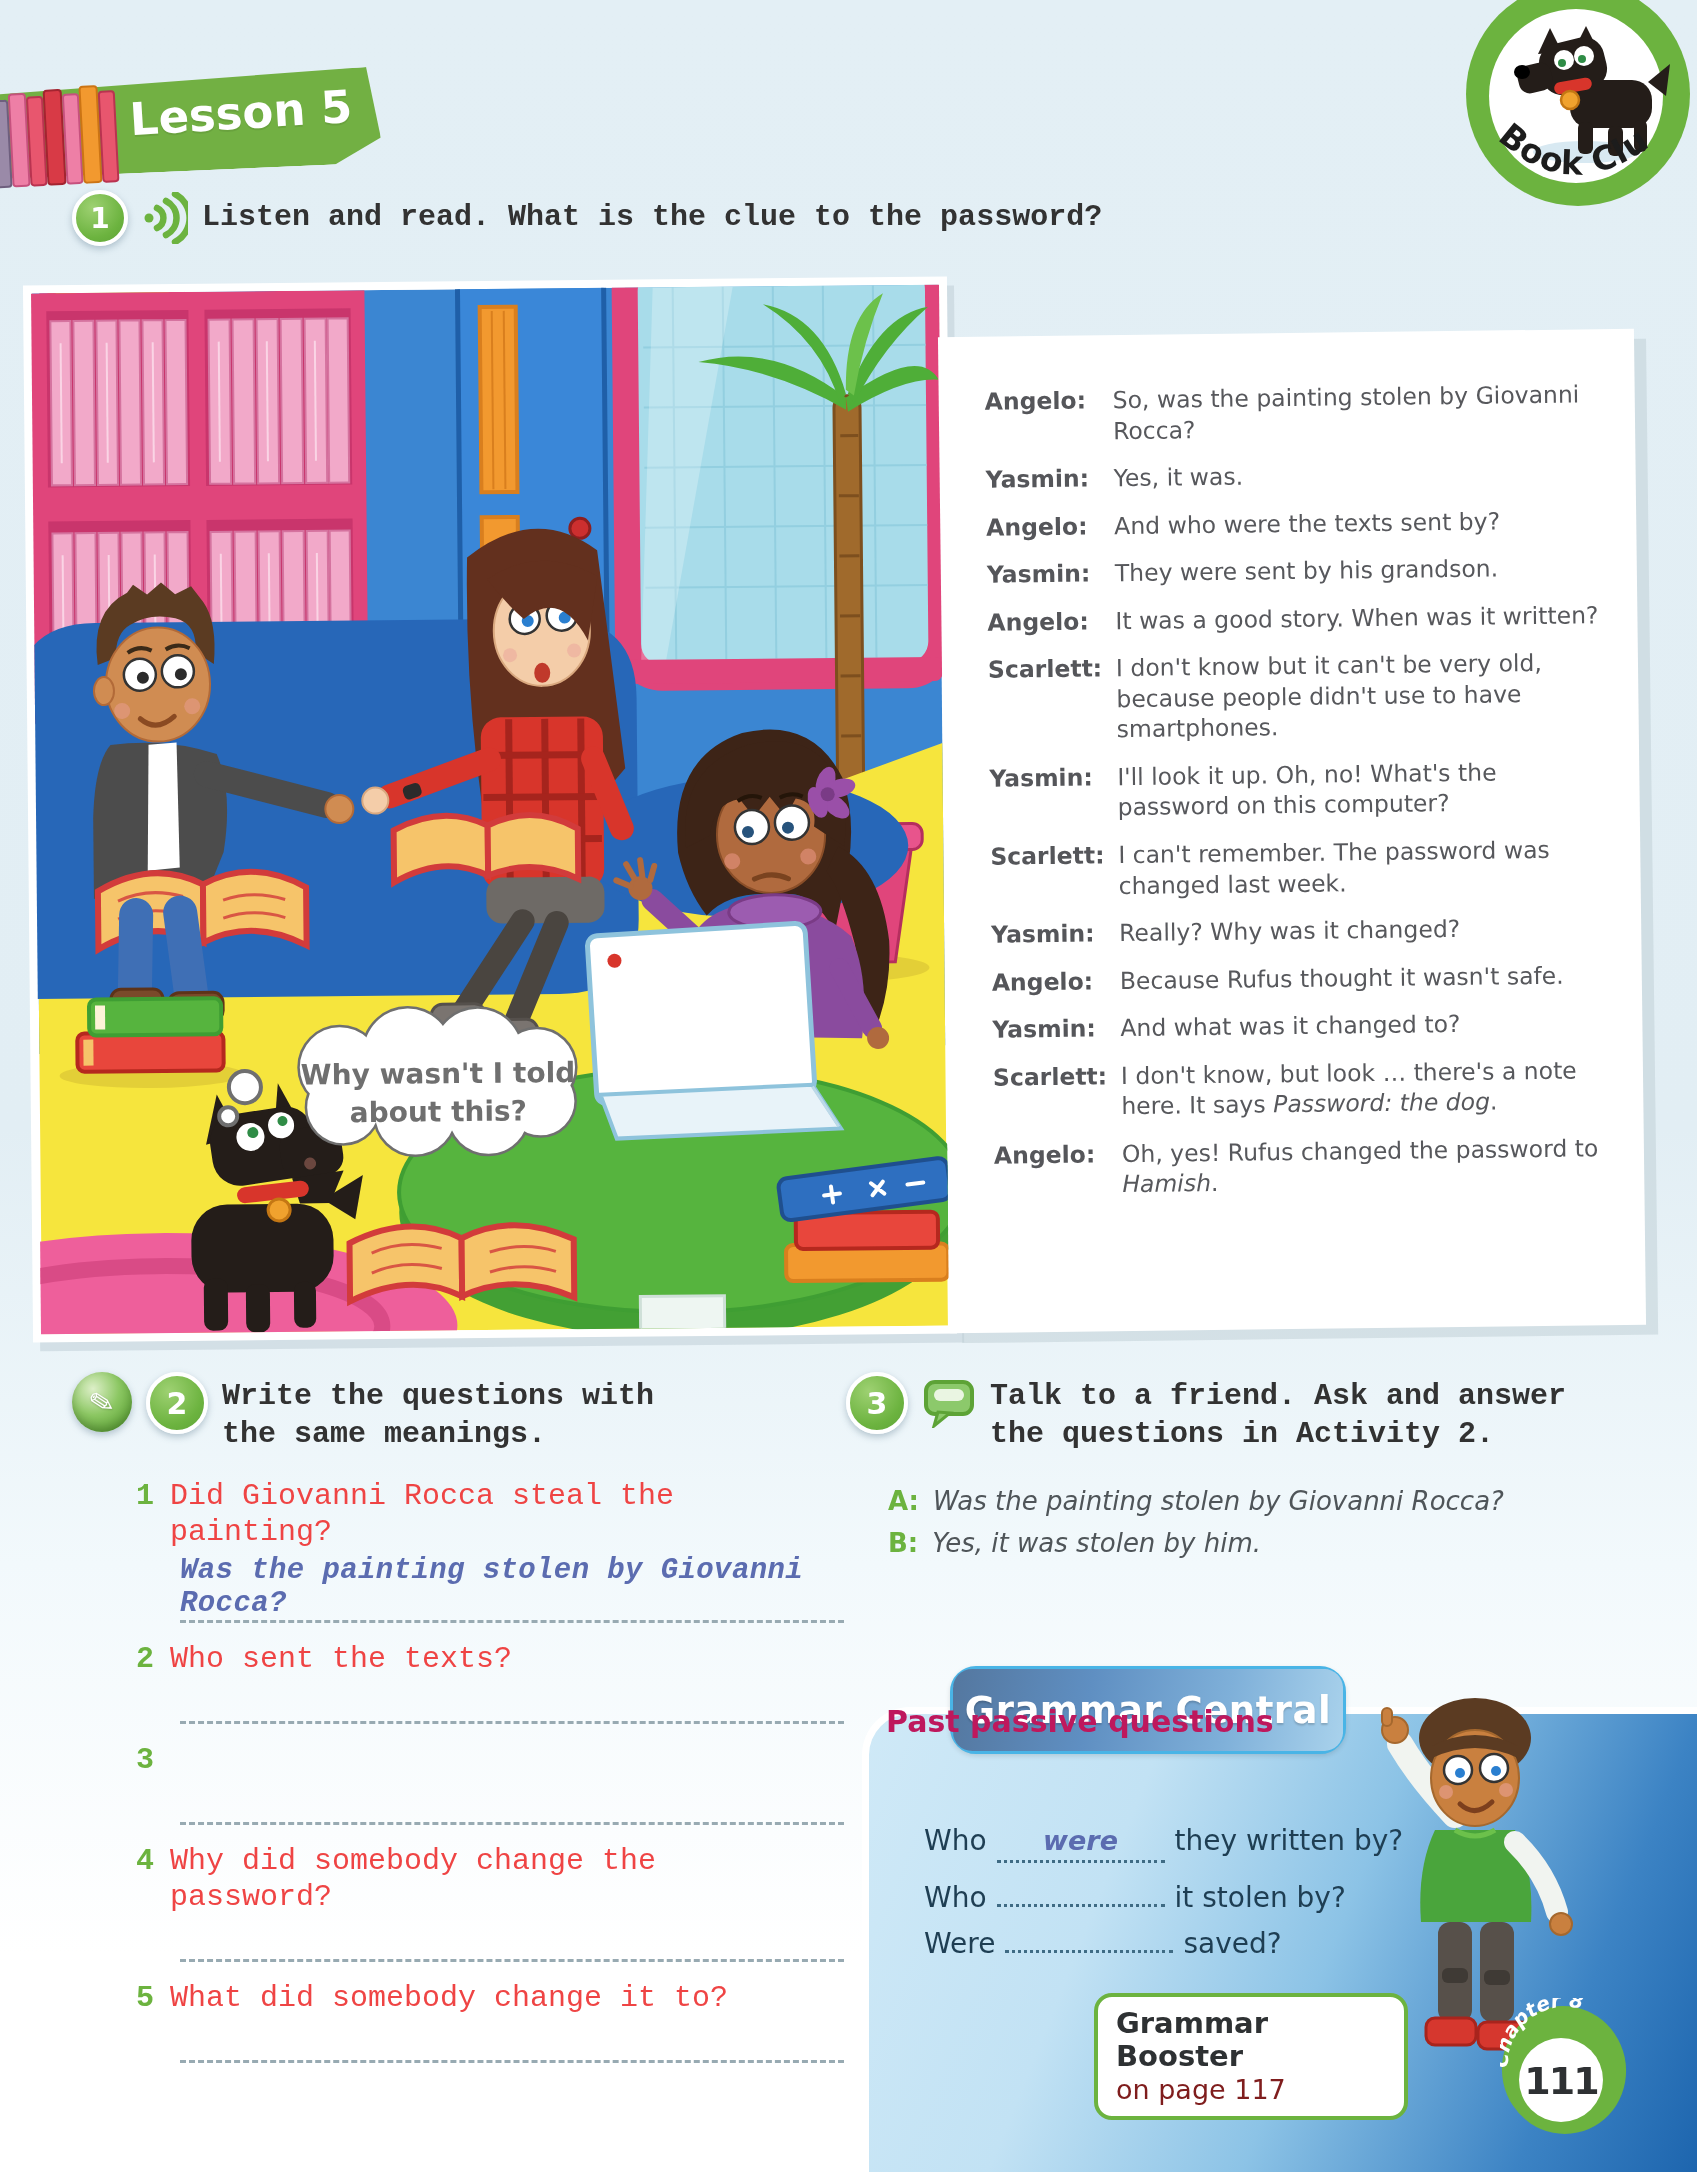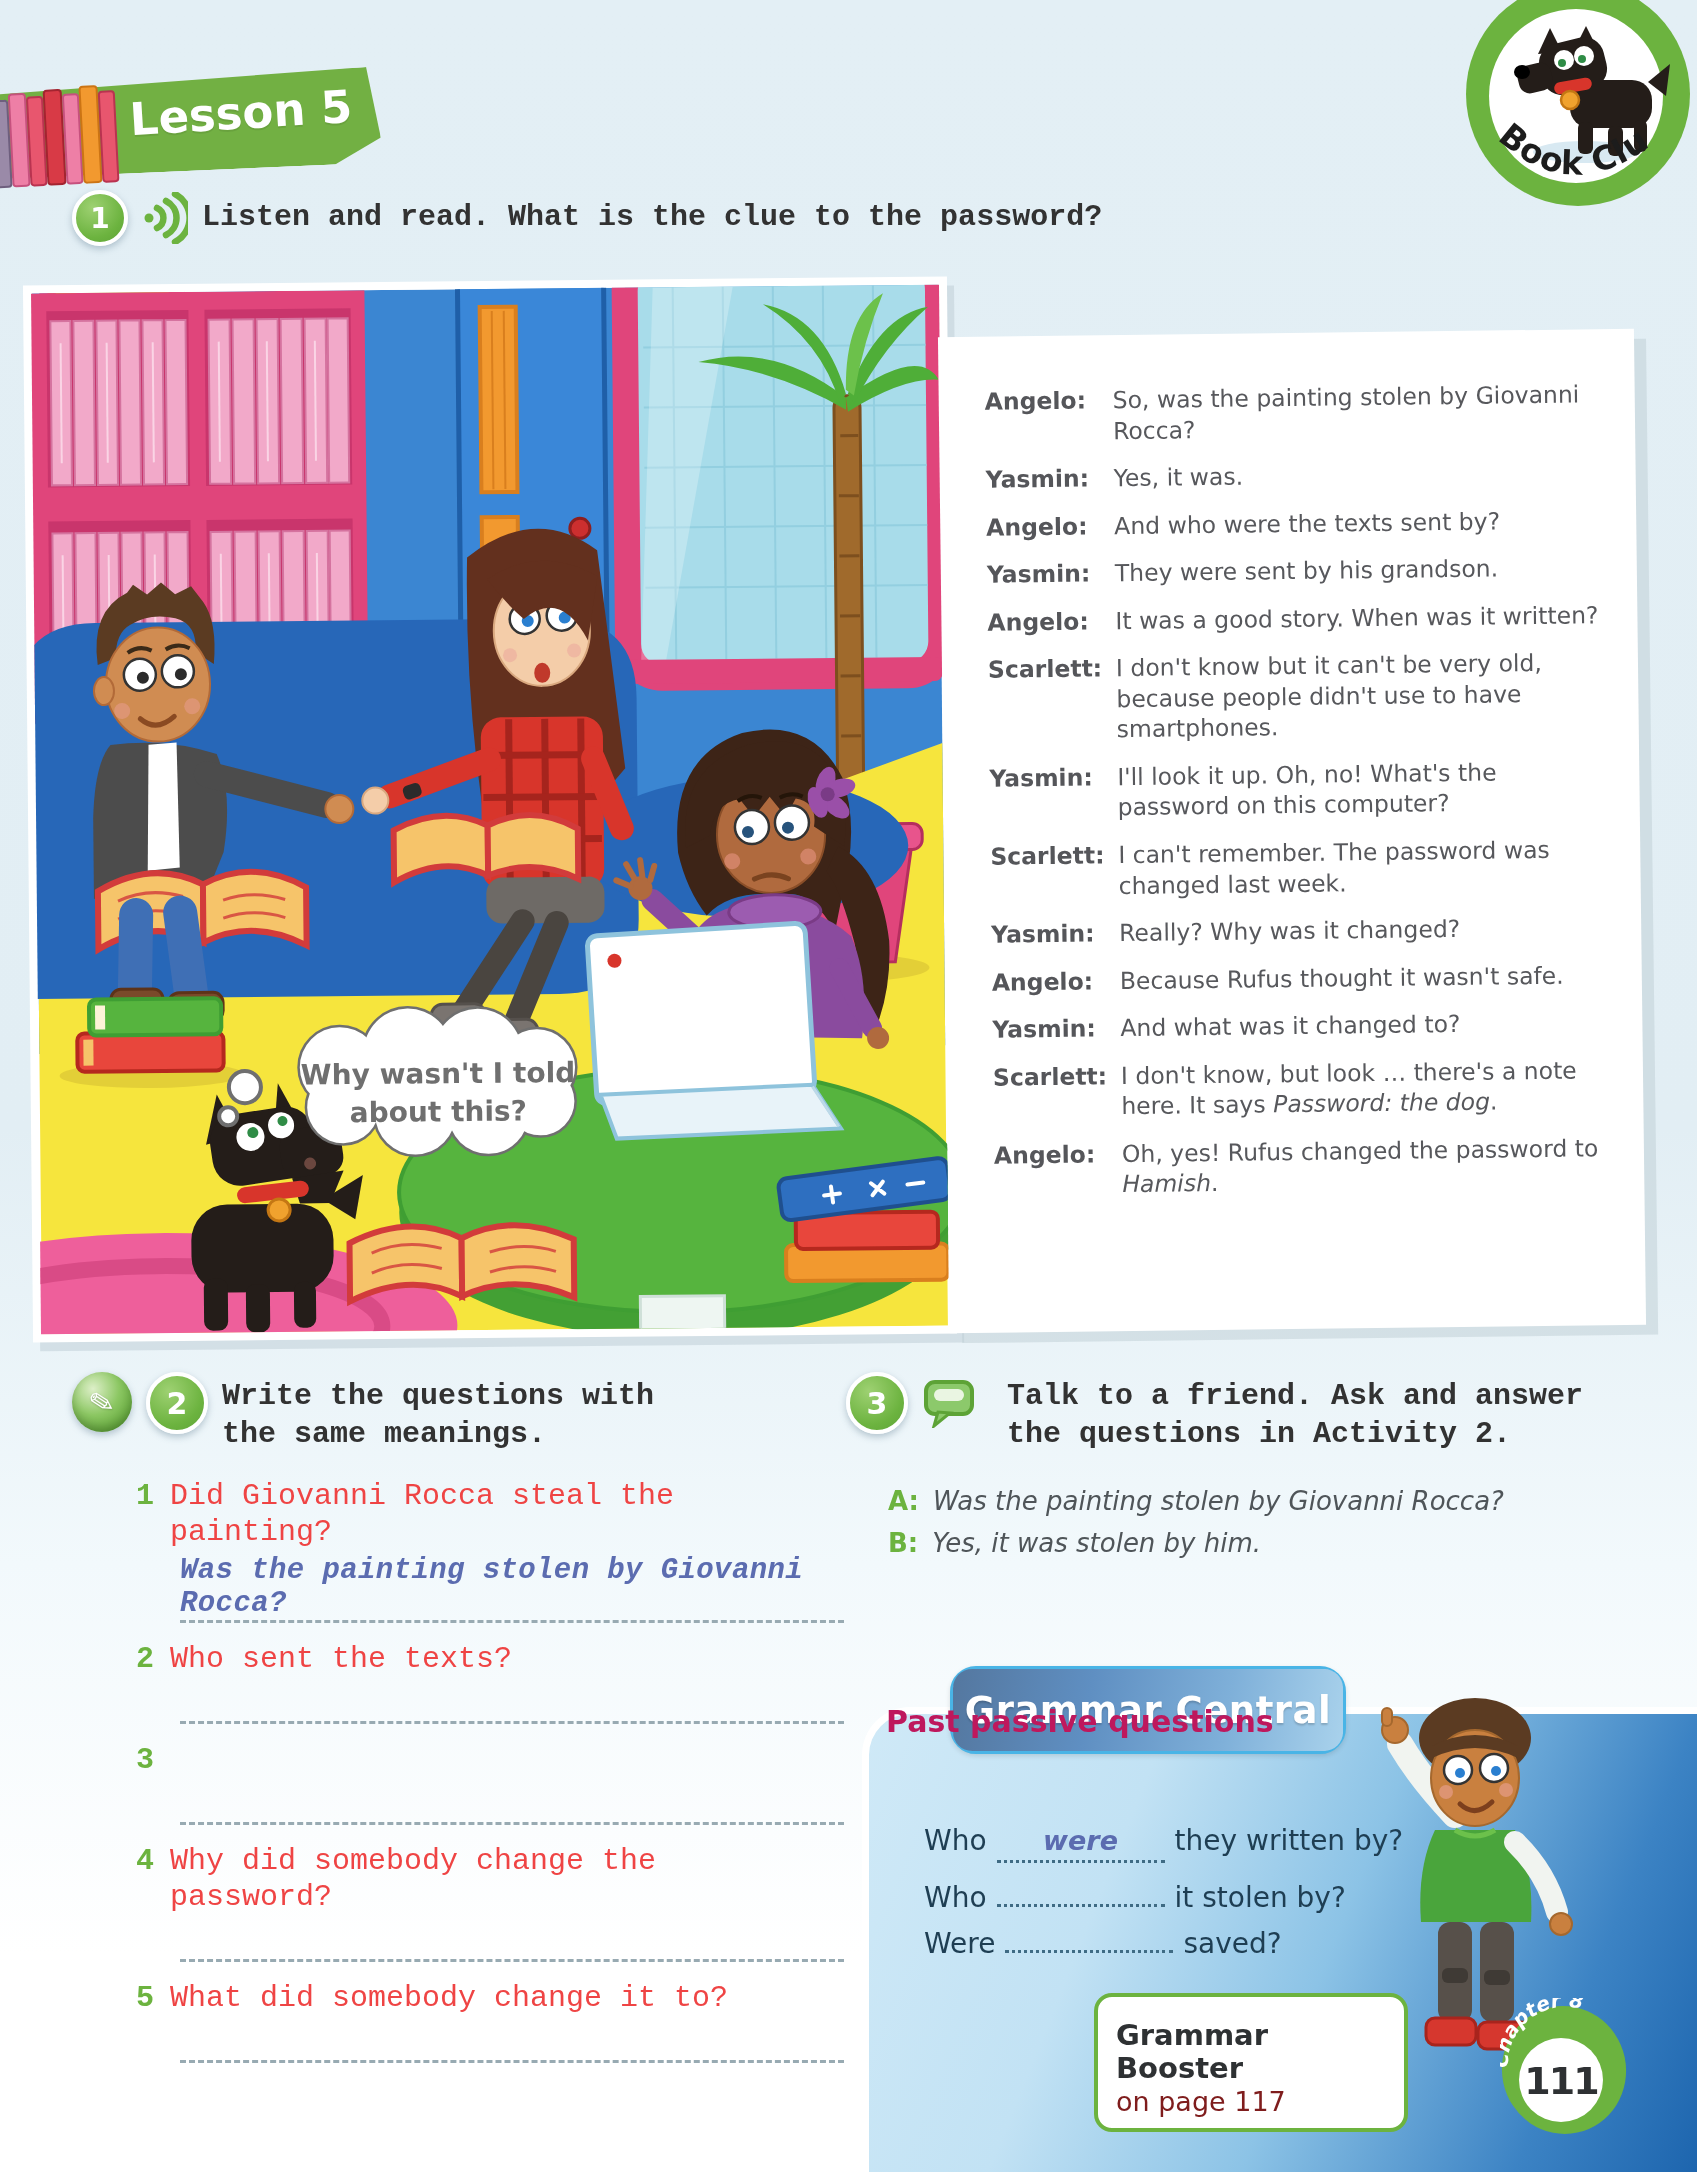--- a/index.html
+++ b/index.html
@@ -72,21 +72,21 @@
     display:flex;align-items:center;justify-content:center;}
   .gc-badge .inner span{color:#fff;font-weight:bold;font-size:37px;letter-spacing:.5px;
     text-shadow:0 2px 2px rgba(0,0,0,.18);}
   .g-heading{left:886px;top:1704px;color:#be185d;font-weight:bold;font-size:30px;z-index:2;}
   .g-lines{left:924px;top:1824px;z-index:2;}
   .g-line{height:46px;color:#1e3e53;font-size:28px;}
   .g-blank{display:inline-block;width:168px;border-bottom:3px dotted #3f6b84;text-align:center;
     color:#5b6cb0;font-style:italic;font-weight:600;font-size:27px;margin:0 10px;height:34px;line-height:30px;}
   .booster{left:1094px;top:1993px;width:314px;background:#fff;border:4px solid #6cb33f;border-radius:18px;
     padding:10px 18px;z-index:2;box-sizing:border-box;}
-  .booster .l1{font-weight:bold;color:#2e3133;font-size:29px;line-height:1.15;margin-top:12px;}
+  .booster .l1{font-weight:bold;color:#2e3133;font-size:29px;line-height:1.15;}
   .booster .l2{color:#7f1d1d;font-size:27px;line-height:1.2;}
 
   .z2{z-index:2;} .z3{z-index:3;}
 </style>
 </head>
 <body>
 
 <svg class="abs lesson-books" width="120" height="112" viewBox="0 0 120 112">
   <g transform="rotate(-3 60 56)">
     <rect x="-6" y="18" width="15" height="86" rx="3" fill="#9a8aa8" stroke="#6e5f7e" stroke-width="2"></rect>
@@ -546,21 +546,21 @@
     </div>
   </div>
 
 <div class="abs act-header" style="left:846px;top:1372px;">
   <div class="num-circle">3</div>
   <svg width="54" height="52" viewBox="0 0 54 52" style="margin-top:4px;">
     <rect x="4" y="6" width="46" height="32" rx="9" fill="#8cc96b" stroke="#5da336" stroke-width="4"></rect>
     <polygon points="16,36 12,50 28,37" fill="#8cc96b" stroke="#5da336" stroke-width="3"></polygon>
     <rect x="12" y="13" width="30" height="12" rx="6" fill="#eaf5e2"></rect>
   </svg>
-  <div class="act-title serif" style="width:580px;margin-left:17px;">Talk to a friend. Ask and answer the questions in Activity 2.</div>
+  <div class="act-title serif" style="width:580px;">Talk to a friend. Ask and answer the questions in Activity 2.</div>
 </div>
 
 <div class="abs qa" id="qa-rows">
     <div class="qa-row">
       <span class="qa-label">A:</span>
       <span class="qa-text">Was the painting stolen by Giovanni Rocca?</span>
     </div>
     <div class="qa-row">
       <span class="qa-label">B:</span>
       <span class="qa-text">Yes, it was stolen by him.</span>

